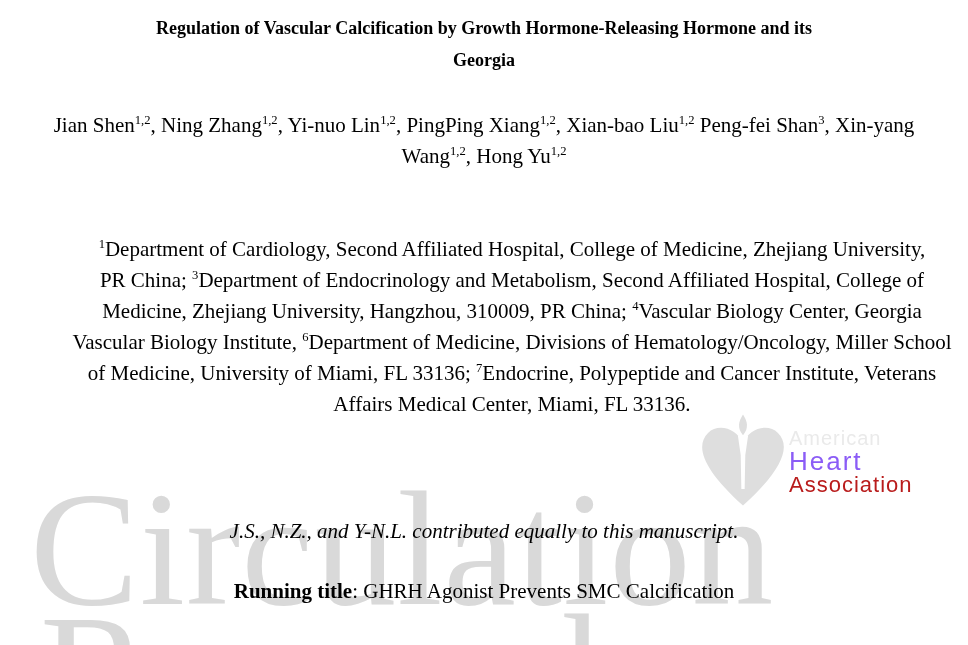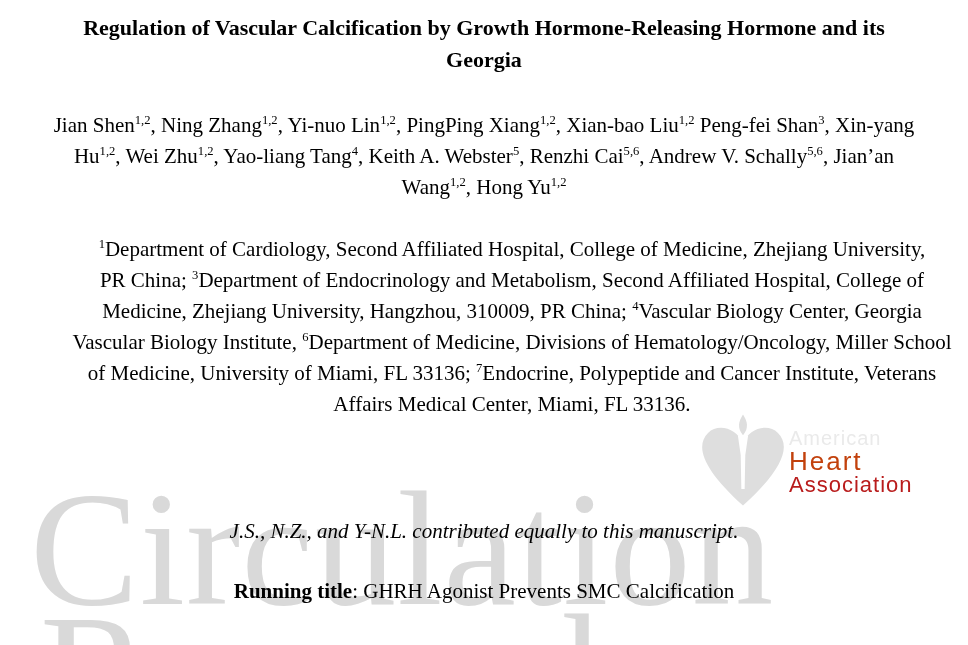--- a/index.html
+++ b/index.html
@@ -36,34 +36,34 @@
     z-index: 1;
     user-select: none;
   }
   .aha-mark { width: 92px; height: 95px; flex: 0 0 auto; }
   .aha-text {
     margin-top: 15px;
     font-family: "Liberation Sans", sans-serif;
     text-align: left;
   }
   .aha-line1 { font-size: 20px; line-height: 21px; color: #eaeaea; letter-spacing: 1px; }
-  .aha-line2 { font-size: 26px; line-height: 24px; color: #c2410c; letter-spacing: 2px; }
+  .aha-line2 { font-size: 26px; line-height: 24px; color: #8b5cf6; letter-spacing: 2px; }
   .aha-line3 { font-size: 22px; line-height: 24px; color: #b91c1c; letter-spacing: 1px; }
 
   
   .content-block {
     position: absolute;
     left: 0;
     width: 100%;
     text-align: center;
     z-index: 2;
   }
   .title {
     top: 12px;
-    font-size: 22px;
+    font-size: 18px;
     font-weight: bold;
     line-height: 32px;
   }
   .authors {
     top: 110px;
     font-size: 21px;
     line-height: 31px;
   }
   .affiliations {
     top: 234px;
@@ -107,21 +107,20 @@
     </div>
   </div>
 
   <div class="content-block title">
       <div class="tline">Regulation of Vascular Calcification by Growth Hormone-Releasing Hormone and its</div>
       <div class="tline">Georgia</div>
     </div>
 
   <div class="content-block authors">
       <div class="tline">Jian Shen<sup>1,2</sup>, Ning Zhang<sup>1,2</sup>, Yi-nuo Lin<sup>1,2</sup>, PingPing Xiang<sup>1,2</sup>, Xian-bao Liu<sup>1,2</sup> Peng-fei Shan<sup>3</sup>, Xin-yang</div>
-      <div class="tline">Hu<sup>1,2</sup>, Wei Zhu<sup>1,2</sup>, Yao-liang Tang<sup>4</sup>, Keith A. Webster<sup>5</sup>, Renzhi Cai<sup>5,6</sup>, Andrew V. Schally<sup>5,6</sup>, Jian’an</div>
       <div class="tline">Wang<sup>1,2</sup>, Hong Yu<sup>1,2</sup></div>
     </div>
 
   <div class="content-block affiliations">
       <div class="tline"><sup>1</sup>Department of Cardiology, Second Affiliated Hospital, College of Medicine, Zhejiang University,</div>
       <div class="tline">PR China; <sup>3</sup>Department of Endocrinology and Metabolism, Second Affiliated Hospital, College of</div>
       <div class="tline">Medicine, Zhejiang University, Hangzhou, 310009, PR China; <sup>4</sup>Vascular Biology Center, Georgia</div>
       <div class="tline">Vascular Biology Institute, <sup>6</sup>Department of Medicine, Divisions of Hematology/Oncology, Miller School</div>
       <div class="tline">of Medicine, University of Miami, FL 33136; <sup>7</sup>Endocrine, Polypeptide and Cancer Institute, Veterans</div>
       <div class="tline">Affairs Medical Center, Miami, FL 33136.</div>

